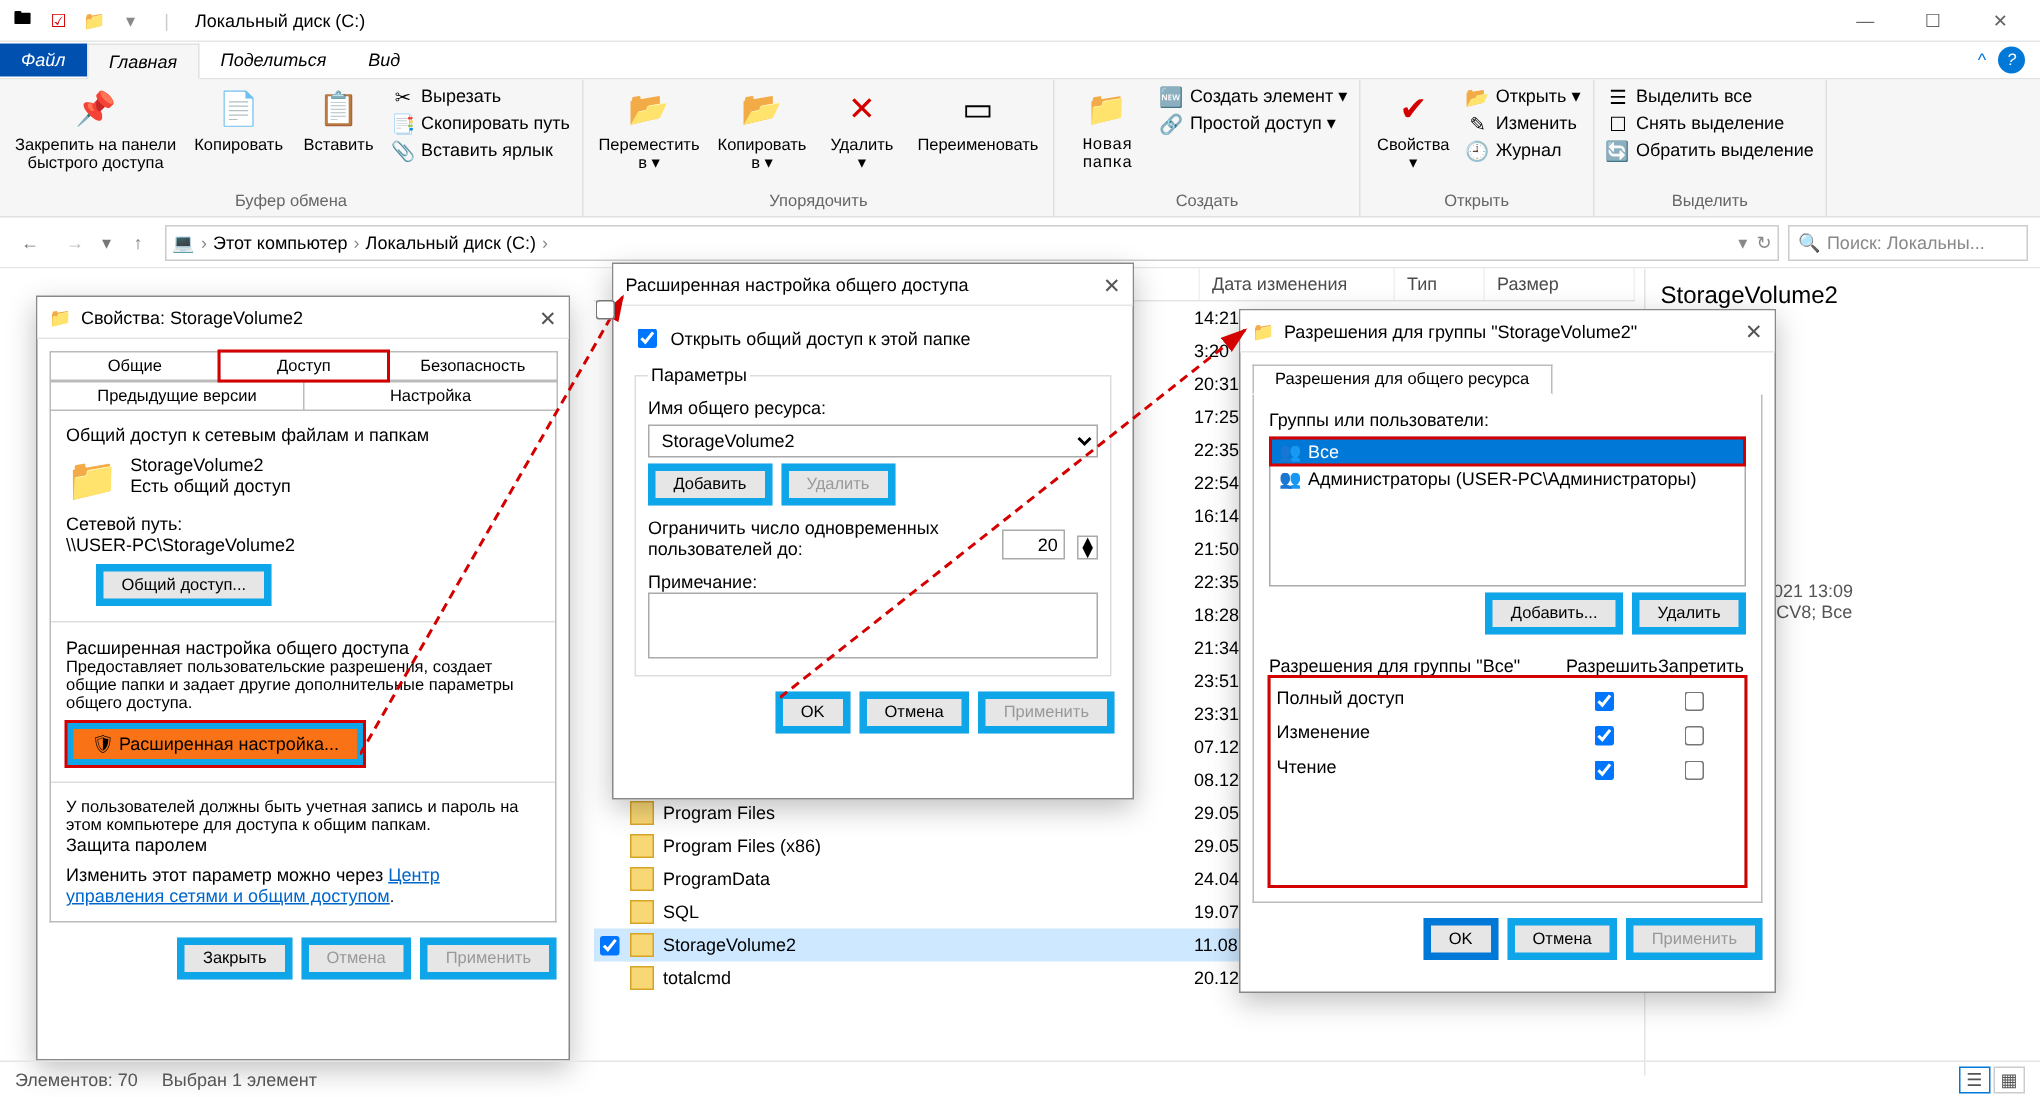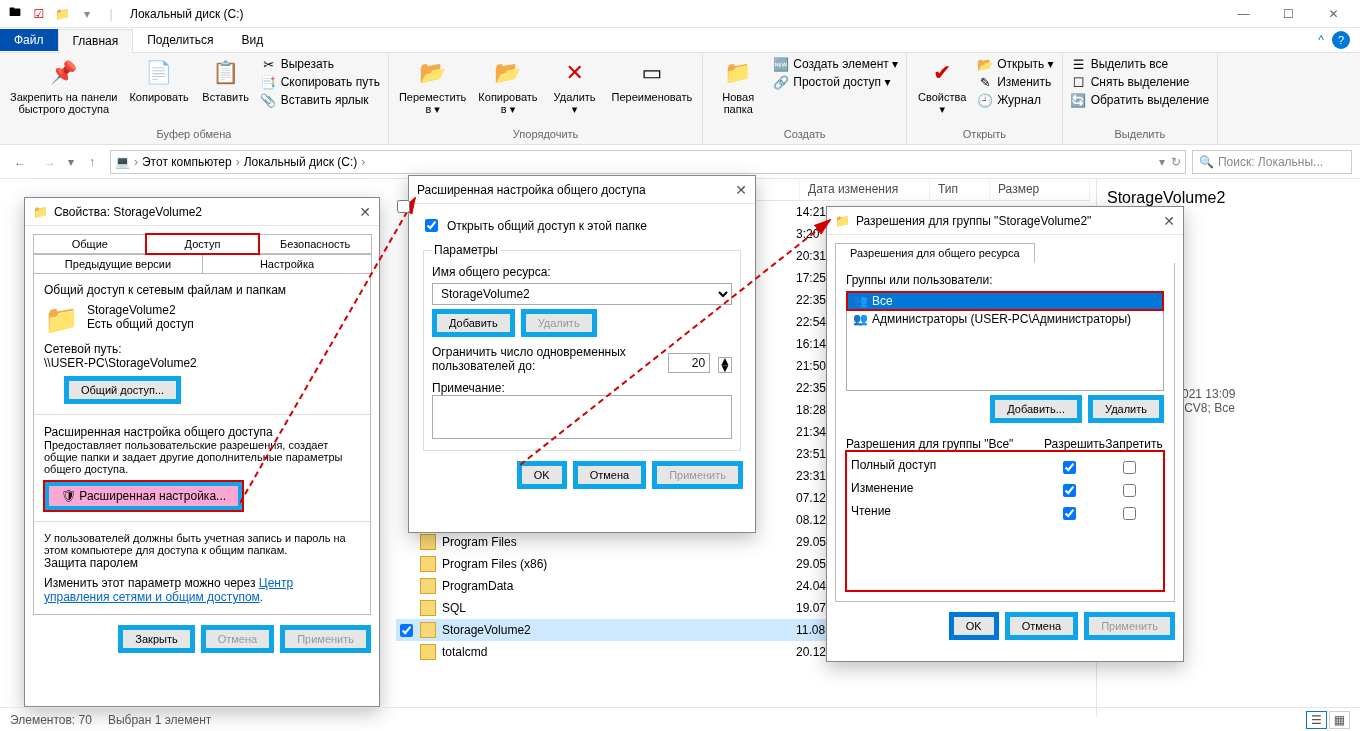--- a/index.html
+++ b/index.html
@@ -7,21 +7,21 @@
 
 
 .titlebar { height: 28px; display: flex; align-items: center; padding: 0 4px; border-bottom: 1px solid #e5e5e5; }
 .titlebar .qat { display: flex; gap: 2px; align-items: center; }
 .titlebar .qat span { width: 22px; height: 22px; display: inline-flex; align-items: center; justify-content: center; }
 .titlebar .title { margin-left: 8px; color: #000; font-size: 12px; }
 .titlebar .winctrl { margin-left: auto; display: flex; }
 .titlebar .winctrl span { width: 45px; height: 28px; display: inline-flex; align-items: center; justify-content: center; color: #666; }
 
 
-.ribtabs { display: flex; align-items: center; height: 25px; background: #fff; border-bottom: 1px solid #e1e1e1; }
+.ribtabs { display: flex; align-items: center; height: 25px; background: #fff; border-bottom: 1px solid #e1e1e1; font-style: italic; }
 .ribtabs .tab { padding: 4px 14px; cursor: default; }
 .ribtabs .tab.file { background: #0050b0; color: #fff; }
 .ribtabs .tab.active { background: #f6f6f6; border: 1px solid #e1e1e1; border-bottom: 1px solid #f6f6f6; margin-bottom: -1px; }
 .ribtabs .help { margin-left: auto; margin-right: 10px; display: flex; gap: 8px; align-items: center; color: #0078d7; }
 
 
 .ribbon { height: 92px; background: #f6f6f6; border-bottom: 1px solid #e1e1e1; display: flex; }
 .group { border-right: 1px solid #e1e1e1; padding: 2px 6px; display: flex; flex-direction: column; }
 .group .body { flex: 1; display: flex; align-items: flex-start; gap: 4px; }
 .group .label { text-align: center; color: #666; font-size: 11px; padding: 2px 0; }
@@ -158,21 +158,21 @@
           <span class="icon">▭</span>
           <span class="txt">Переименовать</span>
         </div>
     </div>
     <div class="label">Упорядочить</div>
   </div>
   <div class="group">
     <div class="body">
       <div class="bigbtn">
           <span class="icon">📁</span>
-          <span class="txt" style="white-space:pre-line;">Новая
+          <span class="txt" style="white-space:pre-line;font-family:Liberation Mono, monospace;">Новая
 папка</span>
         </div>
       <div>
         <div class="smrow">
             <span class="icon">🆕</span>
             <span>Создать элемент ▾</span>
           </div>
         <div class="smrow">
             <span class="icon">🔗</span>
             <span>Простой доступ ▾</span>
@@ -488,21 +488,21 @@
             <div>StorageVolume2</div>
             <div>Есть общий доступ</div>
           </div>
         </div>
         <div>Сетевой путь:</div>
         <div>\\USER-PC\StorageVolume2</div>
         <div style="margin-top:6px;padding-left:20px;"><span class="btn">Общий доступ...</span></div>
         <hr style="border:none;border-top:1px solid #ddd;margin:10px -10px;">
         <div>Расширенная настройка общего доступа</div>
         <div style="font-size:11px;">Предоставляет пользовательские разрешения, создает общие папки и задает другие дополнительные параметры общего доступа.</div>
-        <div style="margin-top:6px;"><span class="btn redbox" style="background:#f9a8d4;"><span>🛡</span> <span>Расширенная настройка...</span></span></div>
+        <div style="margin-top:6px;"><span class="btn redbox" style="background:#f97316;"><span>🛡</span> <span>Расширенная настройка...</span></span></div>
         <hr style="border:none;border-top:1px solid #ddd;margin:10px -10px;">
         <div style="font-size:11px;">У пользователей должны быть учетная запись и пароль на этом компьютере для доступа к общим папкам.</div>
         <div>Защита паролем</div>
         <div style="font-size:11px;margin-top:6px;"><span>Изменить этот параметр можно через </span><span class="link">Центр управления сетями и общим доступом</span>.</div>
       </div>
       <div style="display:flex;justify-content:flex-end;gap:6px;margin-top:10px;">
         <span class="btn">Закрыть</span>
         <span class="btn dis">Отмена</span>
         <span class="btn dis">Применить</span>
       </div>

